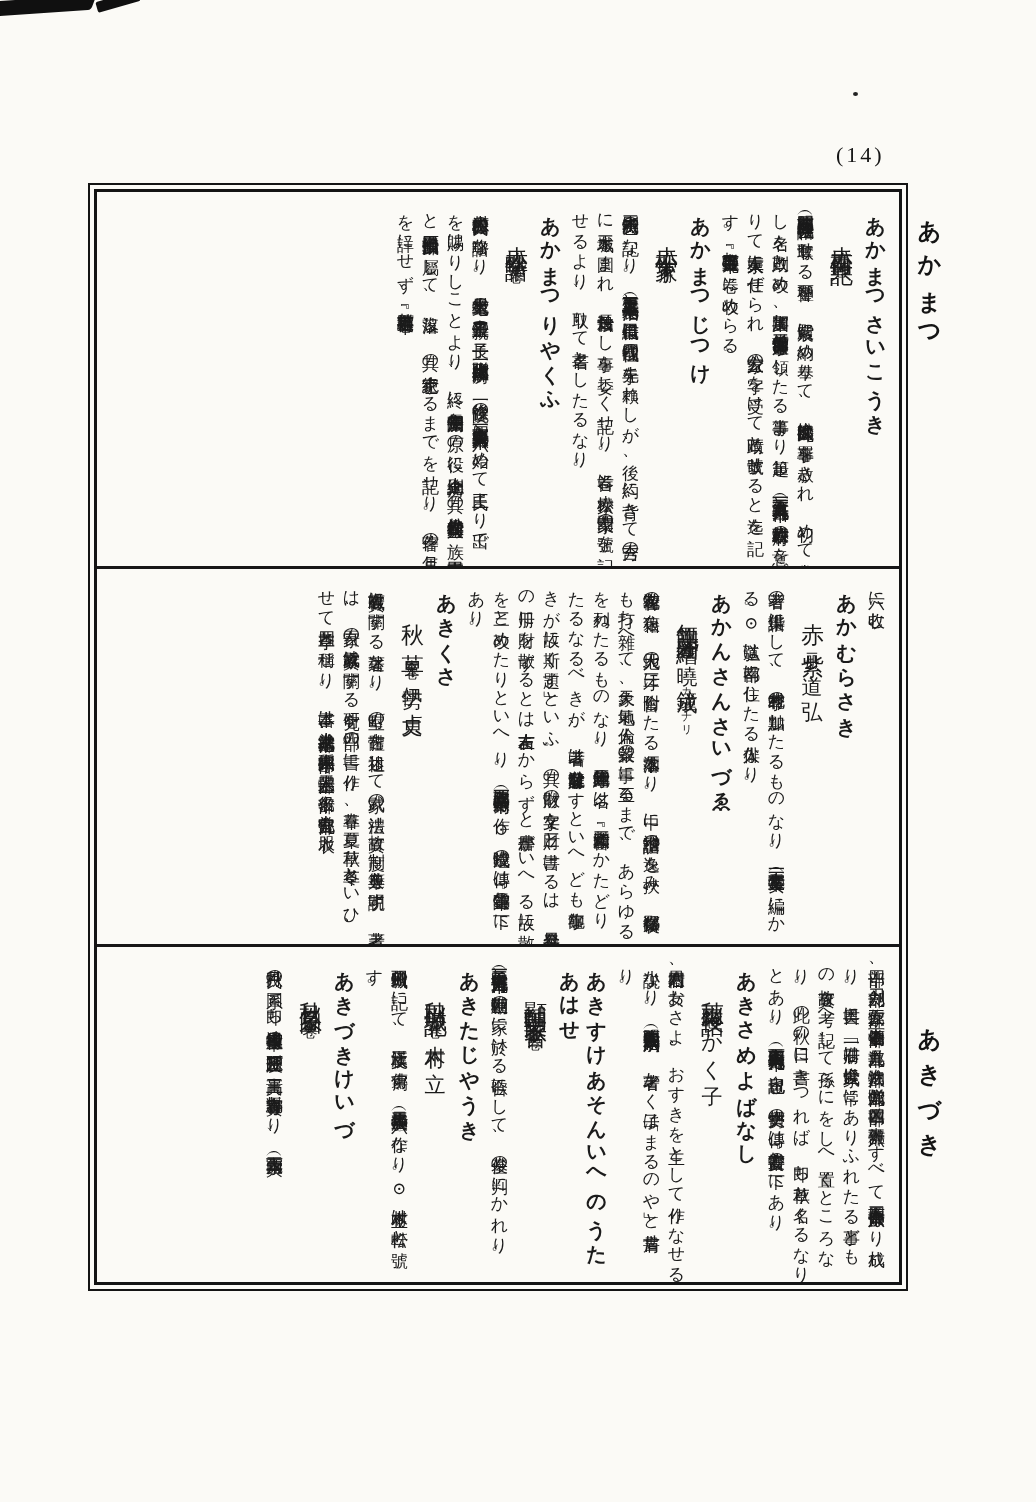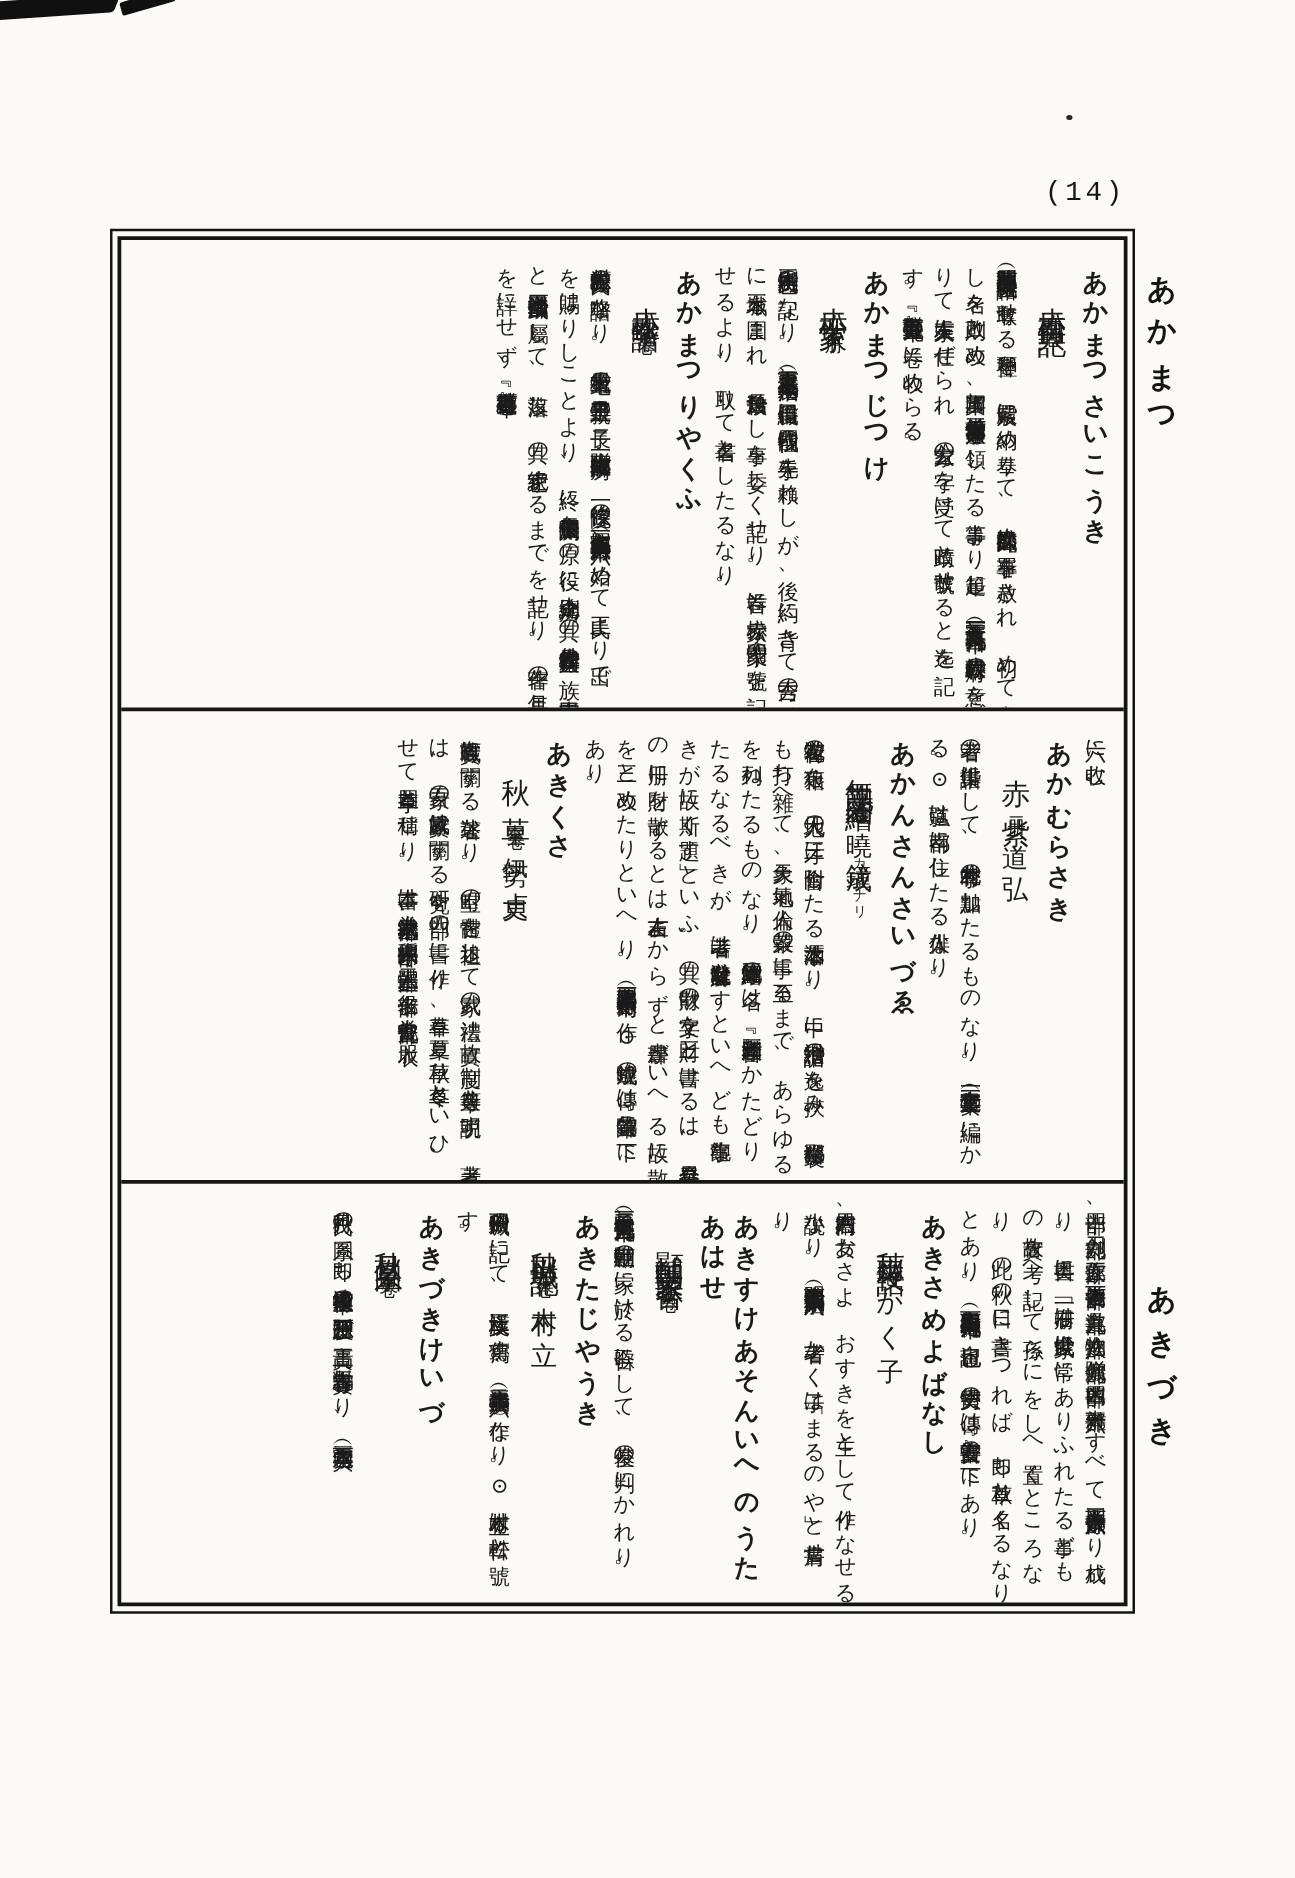--- a/index.html
+++ b/index.html
@@ -9,21 +9,21 @@
     font-family:"Liberation Serif","DejaVu Serif",serif;
     color:#1b1b1b;overflow:hidden;
   }
   
   .streak1{position:absolute;left:-6px;top:-2px;width:100px;height:15px;background:#101010;
     transform:rotate(-4deg) skewX(-25deg);border-radius:3px;}
   .streak2{position:absolute;left:96px;top:-4px;width:44px;height:11px;background:#101010;
     transform:rotate(-16deg);border-radius:2px;}
   .speck{position:absolute;left:853px;top:92px;width:5px;height:4px;background:#222;border-radius:50%;}
   
-  .pageno{position:absolute;left:836px;top:142px;font-size:22px;letter-spacing:3px;color:#151515;font-family:Liberation Mono, monospace;}
+  .pageno{position:absolute;left:836px;top:142px;font-size:22px;letter-spacing:3px;color:#151515;}
   
   .margin-label{position:absolute;left:914px;writing-mode:vertical-rl;
     font-size:23px;font-weight:700;letter-spacing:9px;color:#141414;}
   #mlabel-top{top:204px;}
   #mlabel-bottom{top:1012px;}
   
   .outer-box{position:absolute;left:88px;top:183px;width:820px;height:1108px;
     border:2px solid #141414;box-sizing:border-box;padding:4px;}
   .inner-box{width:100%;height:100%;border:3px solid #141414;box-sizing:border-box;
     display:flex;flex-direction:column;}

